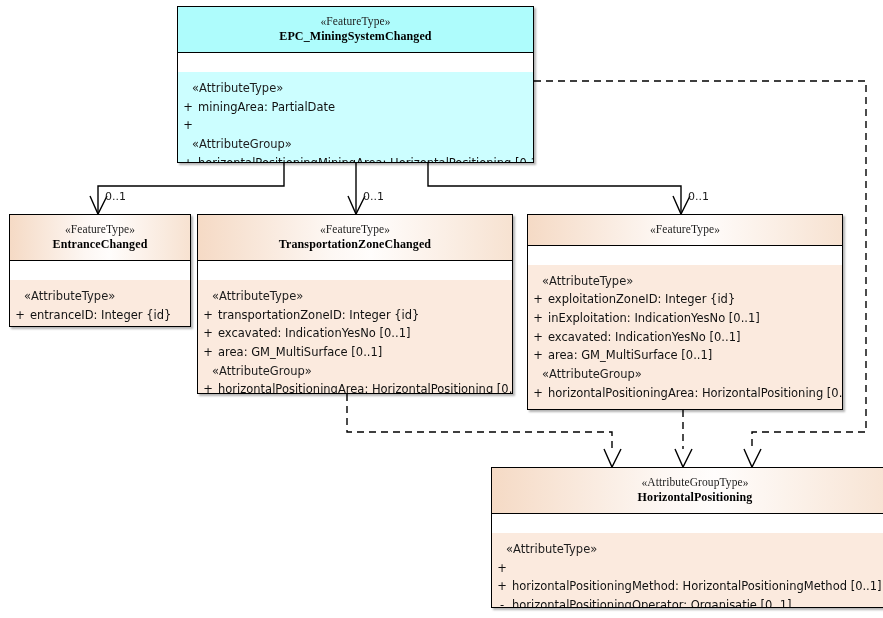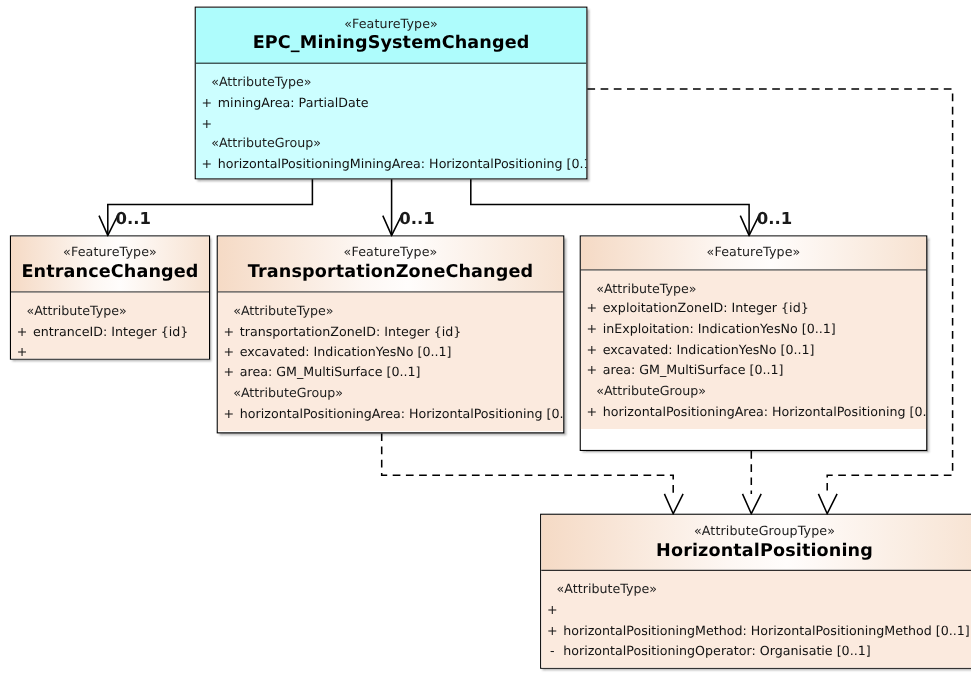--- a/index.html
+++ b/index.html
@@ -39,33 +39,36 @@
   .uml-header {
     box-sizing: border-box;
     border-bottom: 1.4px solid #000000;
     text-align: center;
     padding: 7px 4px 8px 4px;
     line-height: 1.28;
   }
   .uml-body {
     box-sizing: border-box;
     padding: 7px 0 7px 0;
+    margin-top: 19px;
   }
   .stereotype {
     font-size: 11.5px;
     color: #1d1d1d;
     letter-spacing: 0.1px;
     white-space: nowrap;
+    font-family: Liberation Serif, serif;
   }
   .class-name {
-    font-size: 16px;
+    font-size: 12px;
     font-weight: bold;
     color: #000000;
     letter-spacing: 0.1px;
     white-space: nowrap;
+    font-family: Liberation Serif, serif;
   }
 
   
   .skin-cyan .uml-header {
     background: #aefcfc;
   }
   .skin-cyan .uml-body {
     background: #ccfeff;
   }
   
@@ -101,24 +104,23 @@
     color: #111111;
   }
   .attr-text {
     flex: 1 1 auto;
     white-space: nowrap;
   }
 
   
   .mult-label {
     position: absolute;
-    font-size: 15px;
+    font-size: 11px;
     color: #1a1a1a;
     white-space: nowrap;
-    font-weight: bold;
   }
 </style>
 </head>
 <body>
 
 <div id="canvas">
 
   <svg id="connector-layer" viewBox="0 0 883 618" width="883" height="618">
 
     <g stroke="#000000" stroke-width="1.4" fill="none">

